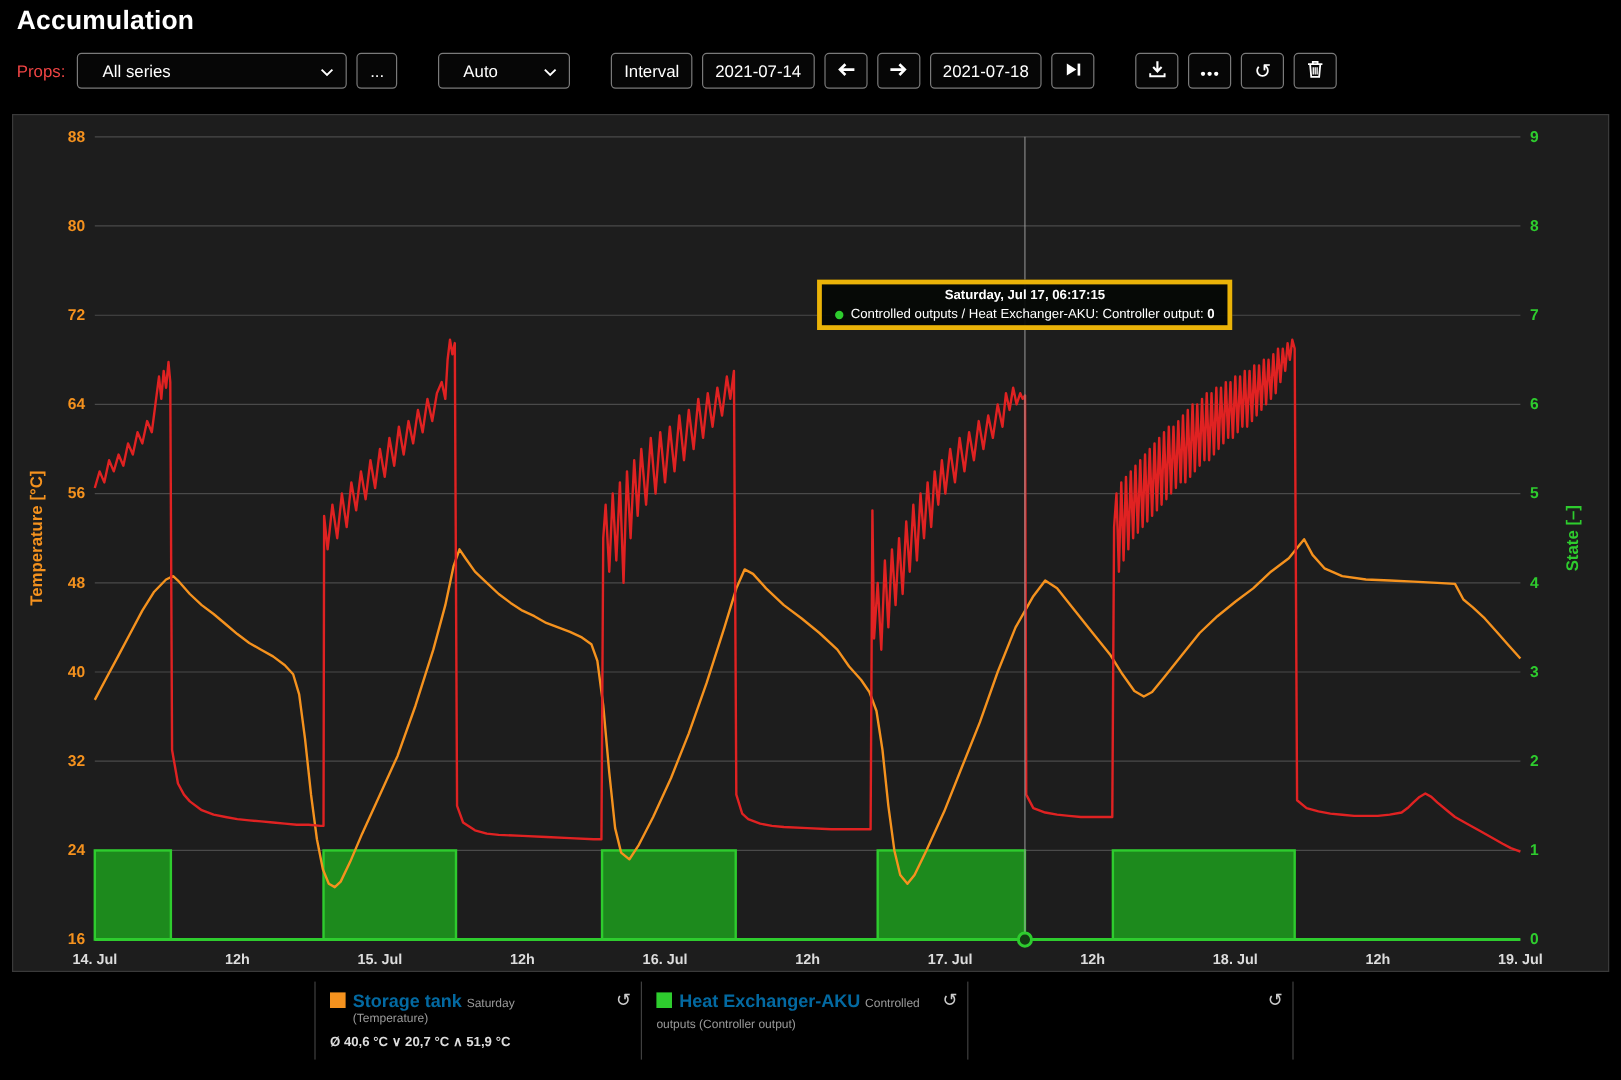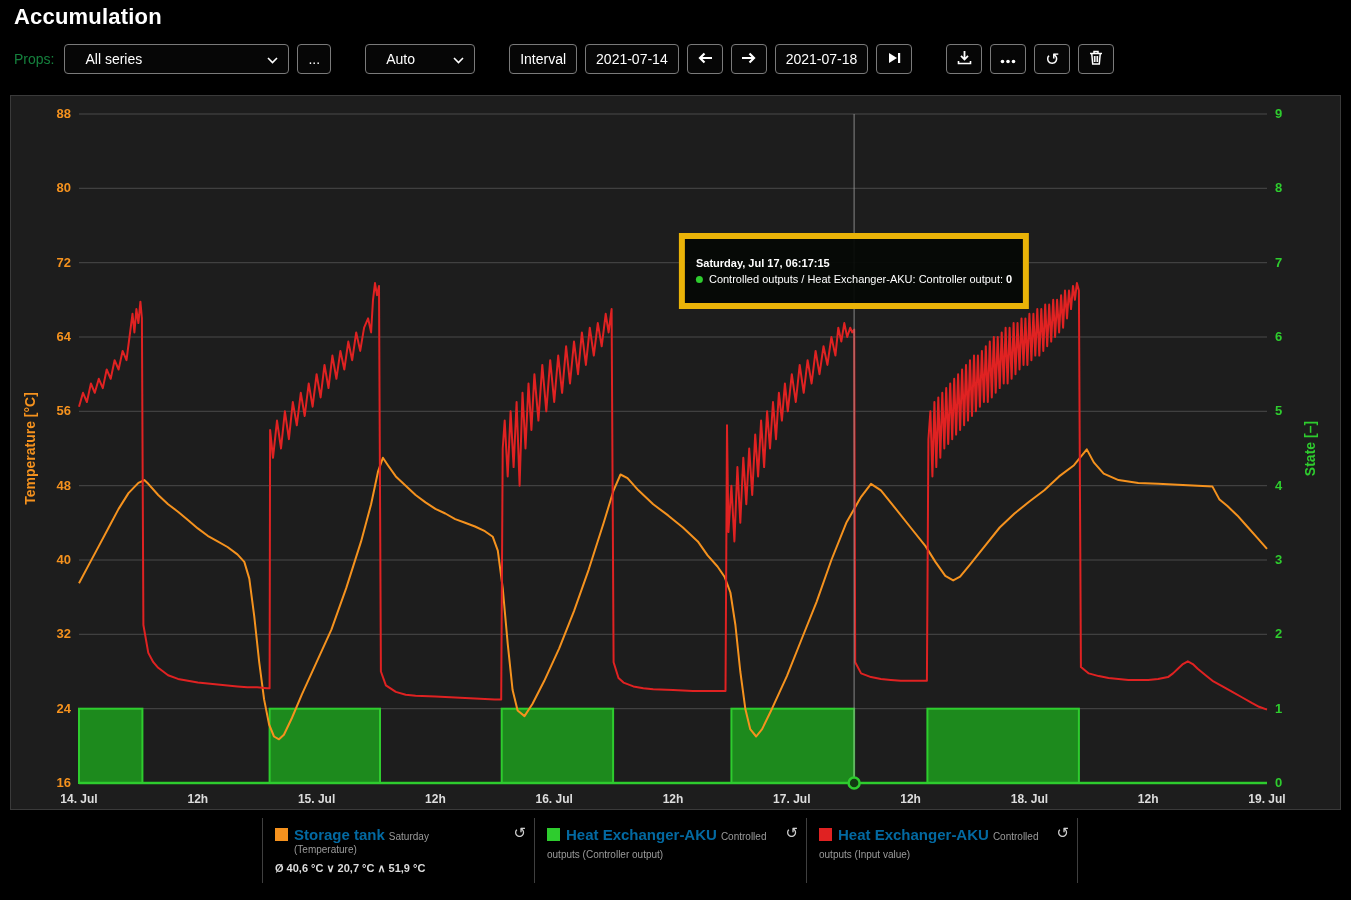--- a/index.html
+++ b/index.html
@@ -6,42 +6,42 @@
   html,body { margin:0; padding:0; }
   body {
     width:1351px; height:900px; position:relative; overflow:hidden;
     background:#000; color:#fff;
     font-family:"Liberation Sans", sans-serif;
   }
   .header { position:absolute; top:0; left:0; right:0; height:34px; padding:4px 14px; }
   .header h1 { margin:0; font-size:22px; font-weight:bold; letter-spacing:0.2px; }
 
   .toolbar { position:absolute; top:42px; left:14px; height:34px; display:flex; align-items:center; gap:8px; font-size:14px; }
-  .tlabel { color:#15803d; margin-right:2px; }
+  .tlabel { color:#ef4444; margin-right:2px; }
   .ctrl {
     height:30px; background:#060606; border:1px solid #7a7a7a; border-radius:4px;
     color:#fff; display:flex; align-items:center; padding:0 10px; cursor:pointer; font-size:14px;
   }
   .select { justify-content:space-between;padding-left:20px; }
   .w-series { width:225px; }
   .w-mode  { width:110px; }
   .gap { margin-left:26px; }
   .iconbtn { width:36px; justify-content:center; padding:0; }
   .hist-glyph { font-size:17px; line-height:1; }
 
   .chart-wrap {
     position:absolute; left:10px; top:95px; width:1331px; height:715px;
     background:#1d1d1d; border:1px solid #3a3a3a;
   }
   .chart-wrap svg { display:block; }
 
   .tooltip {
     position:absolute; top:137px; transform:translateX(-50%);
-    background:rgba(4,8,4,0.93); border:6px solid #eab308;
-    padding:18px 11px; font-size:11px; white-space:nowrap; z-index:5; color:#fff;
+    background:rgba(4,8,4,0.93); border:4px solid #eab308;
+    padding:3px 11px; font-size:11px; white-space:nowrap; z-index:5; color:#fff;text-align:center;
   }
   .tt-title { font-weight:bold; margin-bottom:4px; }
   .tt-line { display:flex; align-items:center; }
   .tt-dot { display:inline-block; width:7px; height:7px; border-radius:50%; margin-right:6px; }
   .tt-val { font-weight:bold; margin-left:3px; }
 
   .legend { position:absolute; left:262px; top:818px; display:flex; align-items:stretch; }
   .lg-group { width:272px; border-left:1px solid #3f3f3f; padding:8px 26px 8px 12px; position:relative; }
   .lg-group:last-child { border-right:1px solid #3f3f3f; }
   .lg-swatch { display:inline-block; width:13px; height:13px; margin-right:6px; vertical-align:-1px; }
@@ -223,18 +223,15 @@
 
   <div class="lg-group">
     <span class="lg-hist">↺</span>
     <div>
       <span class="lg-swatch" style="background: rgb(46, 204, 46);"></span><span class="lg-name">Heat Exchanger-AKU</span><span class="lg-cat">Controlled outputs (Controller output)</span>
     </div>
   </div>
 
   <div class="lg-group">
     <span class="lg-hist">↺</span>
-    <div>
-      <span class="lg-swatch" style="background: rgb(224, 34, 34);"></span><span class="lg-name">Heat Exchanger-AKU</span><span class="lg-cat">Controlled outputs (Input value)</span>
-    </div>
   </div>
 
 </div>
 
 </body></html>

